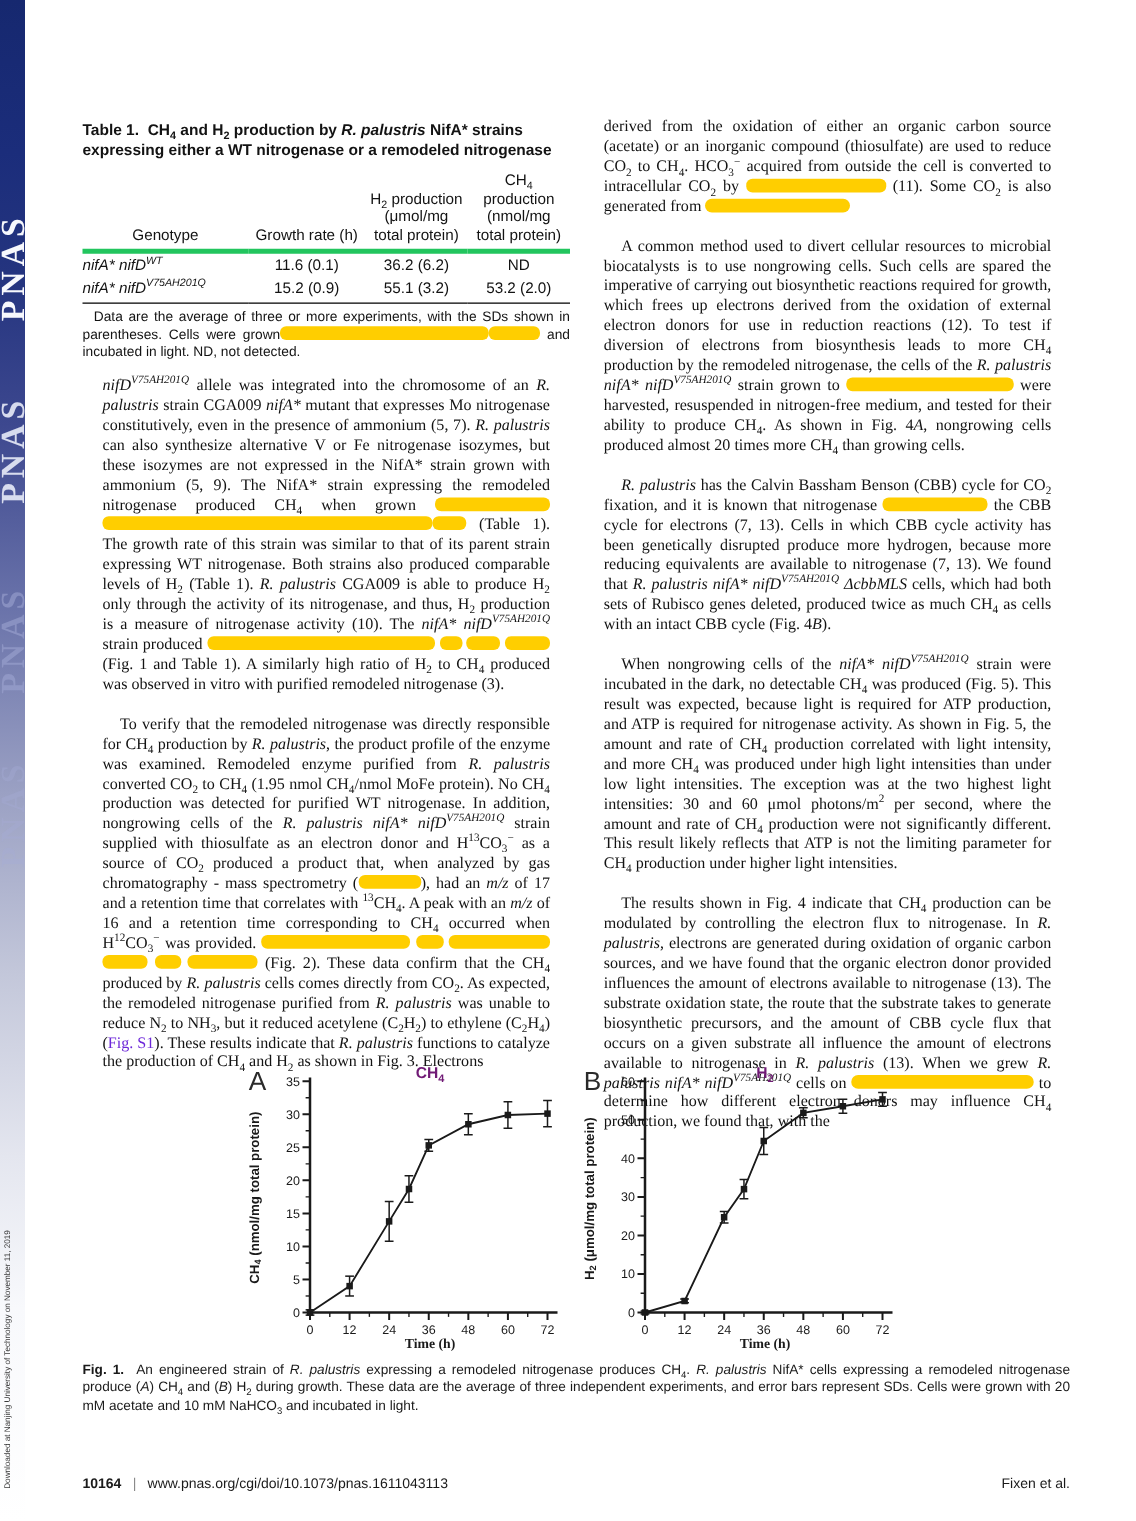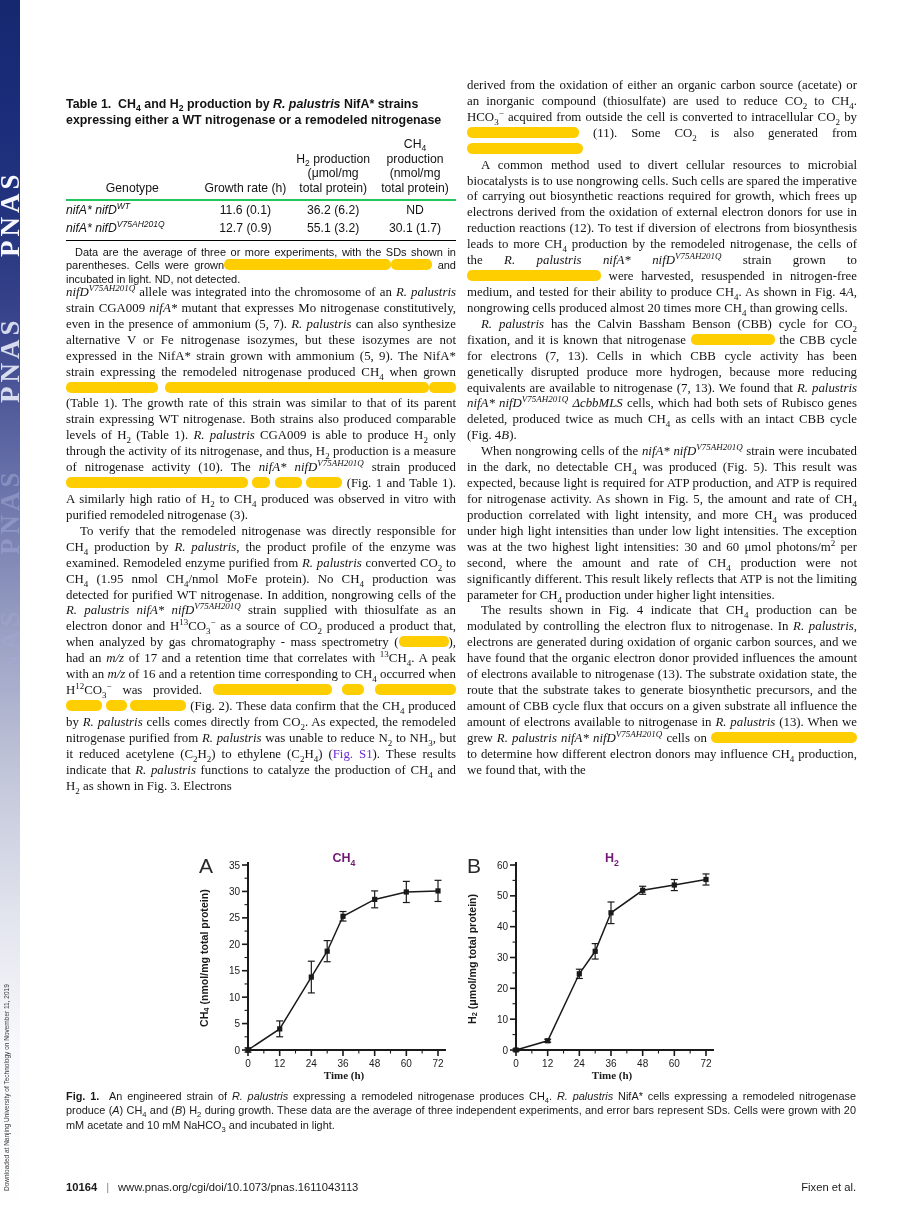--- a/index.html
+++ b/index.html
@@ -12,34 +12,34 @@
   .pnas.p1{top:138px;height:152px;color:#f7f8fd;}
   .pnas.p2{top:296px;height:128px;color:rgba(236,239,250,0.88);}
   .pnas.p3{top:432px;height:160px;color:rgba(160,168,212,0.55);}
   .pnas.p4{top:596px;height:110px;color:rgba(165,173,215,0.35);}
   .dl-note{position:absolute;left:3px;top:1046px;height:145px;writing-mode:vertical-rl;transform:rotate(180deg);
     font-family:"Liberation Sans",sans-serif;font-size:6.5px;color:#3a3a3a;white-space:nowrap;}
   
   .table-block{position:absolute;left:66px;top:76px;width:390px;font-family:"Liberation Sans",sans-serif;}
   .tbl-title{font-size:12.4px;font-weight:bold;line-height:15.6px;margin-bottom:9px;margin-top:21px;}
   table{border-collapse:collapse;width:100%;font-size:12.2px;}
-  thead th{font-weight:normal;vertical-align:bottom;border-bottom:2px solid #22c55e;padding:0 0 3px 0;line-height:14.6px;}
+  thead th{font-weight:normal;vertical-align:bottom;border-bottom:4px solid #22c55e;padding:0 0 3px 0;line-height:14.6px;}
   thead th:first-child{text-align:center;}
   thead th{text-align:center;}
   tbody td{padding:2.5px 0 1px 0;text-align:center;line-height:14.6px;}
   tbody td:first-child{text-align:left;margin-left:12px;}
   tbody tr:last-child td{padding-bottom:4px;}
   table{border-bottom:1px solid #000;}
   .tbl-foot{font-size:11px;line-height:13.4px;margin-top:5px;text-align:justify;}
   .tbl-foot .ind{display:inline-block;width:9px;}
   
   .col{position:absolute;width:390px;font-size:12.85px;line-height:15.92px;text-align:justify;}
   #col-left{left:66px;top:285px;}
   #col-right{left:467px;top:78px;}
-  .col p{margin:0;}
+  .col p{margin:16px;}
   .col p.ind{text-indent:14px;}
   sup{font-size:70%;line-height:0;}
   sub{font-size:70%;line-height:0;}
   .r{display:inline-block;background:#FFCE00;height:11px;border-radius:5px;vertical-align:-1px;}
   .rr{border-radius:7px;}
   .link{color:#6d28d9;}
   
   .figure{position:absolute;left:193px;top:850px;width:545px;height:242px;}
   .chart{position:absolute;top:0;width:268px;height:242px;font-family:"Liberation Sans",sans-serif;}
   .chart .panel{position:absolute;left:6px;top:4px;font-size:21px;color:#2a2a2a;}
@@ -83,23 +83,23 @@
     </thead>
     <tbody>
       <tr>
         <td><i>nifA* nifD<sup>WT</sup></i></td>
         <td>11.6 (0.1)</td>
         <td>36.2 (6.2)</td>
         <td>ND</td>
       </tr>
       <tr>
         <td><i>nifA* nifD<sup>V75AH201Q</sup></i></td>
-        <td>12.7 (0.9)</td>
+        <td>15.2 (0.9)</td>
         <td>55.1 (3.2)</td>
-        <td>30.1 (1.7)</td>
+        <td>53.2 (2.0)</td>
       </tr>
     </tbody>
   </table>
   <div class="tbl-foot"><span class="ind"></span>Data are the average of three or more experiments, with the SDs shown in parentheses. Cells were grown<span class="r" style="width:167px"></span><span class="r" style="width:41px"></span> and incubated in light. ND, not detected.</div>
 </div>
 
 <div class="col" id="col-left">
   <p><i>nifD<sup>V75AH201Q</sup></i> allele was integrated into the chromosome of an <i>R. palustris</i> strain CGA009 <i>nifA*</i> mutant that expresses Mo nitrogenase constitutively, even in the presence of ammonium (5, 7). <i>R. palustris</i> can also synthesize alternative V or Fe nitrogenase isozymes, but these isozymes are not expressed in the NifA* strain grown with ammonium (5, 9). The NifA* strain expressing the remodeled nitrogenase produced CH<sub>4</sub> when grown <span class="r" style="width:92px"></span> <span class="r" style="width:264px"></span><span class="r" style="width:27px"></span> (Table 1). The growth rate of this strain was similar to that of its parent strain expressing WT nitrogenase. Both strains also produced comparable levels of H<sub>2</sub> (Table 1). <i>R. palustris</i> CGA009 is able to produce H<sub>2</sub> only through the activity of its nitrogenase, and thus, H<sub>2</sub> production is a measure of nitrogenase activity (10). The <i>nifA* nifD<sup>V75AH201Q</sup></i> strain produced <span class="r" style="width:182px"></span> <span class="r" style="width:18px"></span> <span class="r" style="width:27px"></span> <span class="r" style="width:36px"></span> (Fig. 1 and Table 1). A similarly high ratio of H<sub>2</sub> to CH<sub>4</sub> produced was observed in vitro with purified remodeled nitrogenase (3).</p>
   <p class="ind">To verify that the remodeled nitrogenase was directly responsible for CH<sub>4</sub> production by <i>R. palustris</i>, the product profile of the enzyme was examined. Remodeled enzyme purified from <i>R. palustris</i> converted CO<sub>2</sub> to CH<sub>4</sub> (1.95 nmol CH<sub>4</sub>/nmol MoFe protein). No CH<sub>4</sub> production was detected for purified WT nitrogenase. In addition, nongrowing cells of the <i>R. palustris nifA* nifD<sup>V75AH201Q</sup></i> strain supplied with thiosulfate as an electron donor and H<sup>13</sup>CO<sub>3</sub><sup>−</sup> as a source of CO<sub>2</sub> produced a product that, when analyzed by gas chromatography - mass spectrometry (<span class="r" style="width:50px"></span>), had an <i>m/z</i> of 17 and a retention time that correlates with <sup>13</sup>CH<sub>4</sub>. A peak with an <i>m/z</i> of 16 and a retention time corresponding to CH<sub>4</sub> occurred when H<sup>12</sup>CO<sub>3</sub><sup>−</sup> was provided. <span class="r" style="width:119px"></span> <span class="r" style="width:22px"></span> <span class="r" style="width:81px"></span> <span class="r" style="width:36px"></span> <span class="r" style="width:21px"></span> <span class="r" style="width:56px"></span> (Fig. 2). These data confirm that the CH<sub>4</sub> produced by <i>R. palustris</i> cells comes directly from CO<sub>2</sub>. As expected, the remodeled nitrogenase purified from <i>R. palustris</i> was unable to reduce N<sub>2</sub> to NH<sub>3</sub>, but it reduced acetylene (C<sub>2</sub>H<sub>2</sub>) to ethylene (C<sub>2</sub>H<sub>4</sub>) (<span class="link">Fig. S1</span>). These results indicate that <i>R. palustris</i> functions to catalyze the production of CH<sub>4</sub> and H<sub>2</sub> as shown in Fig. 3. Electrons</p>
 </div>

